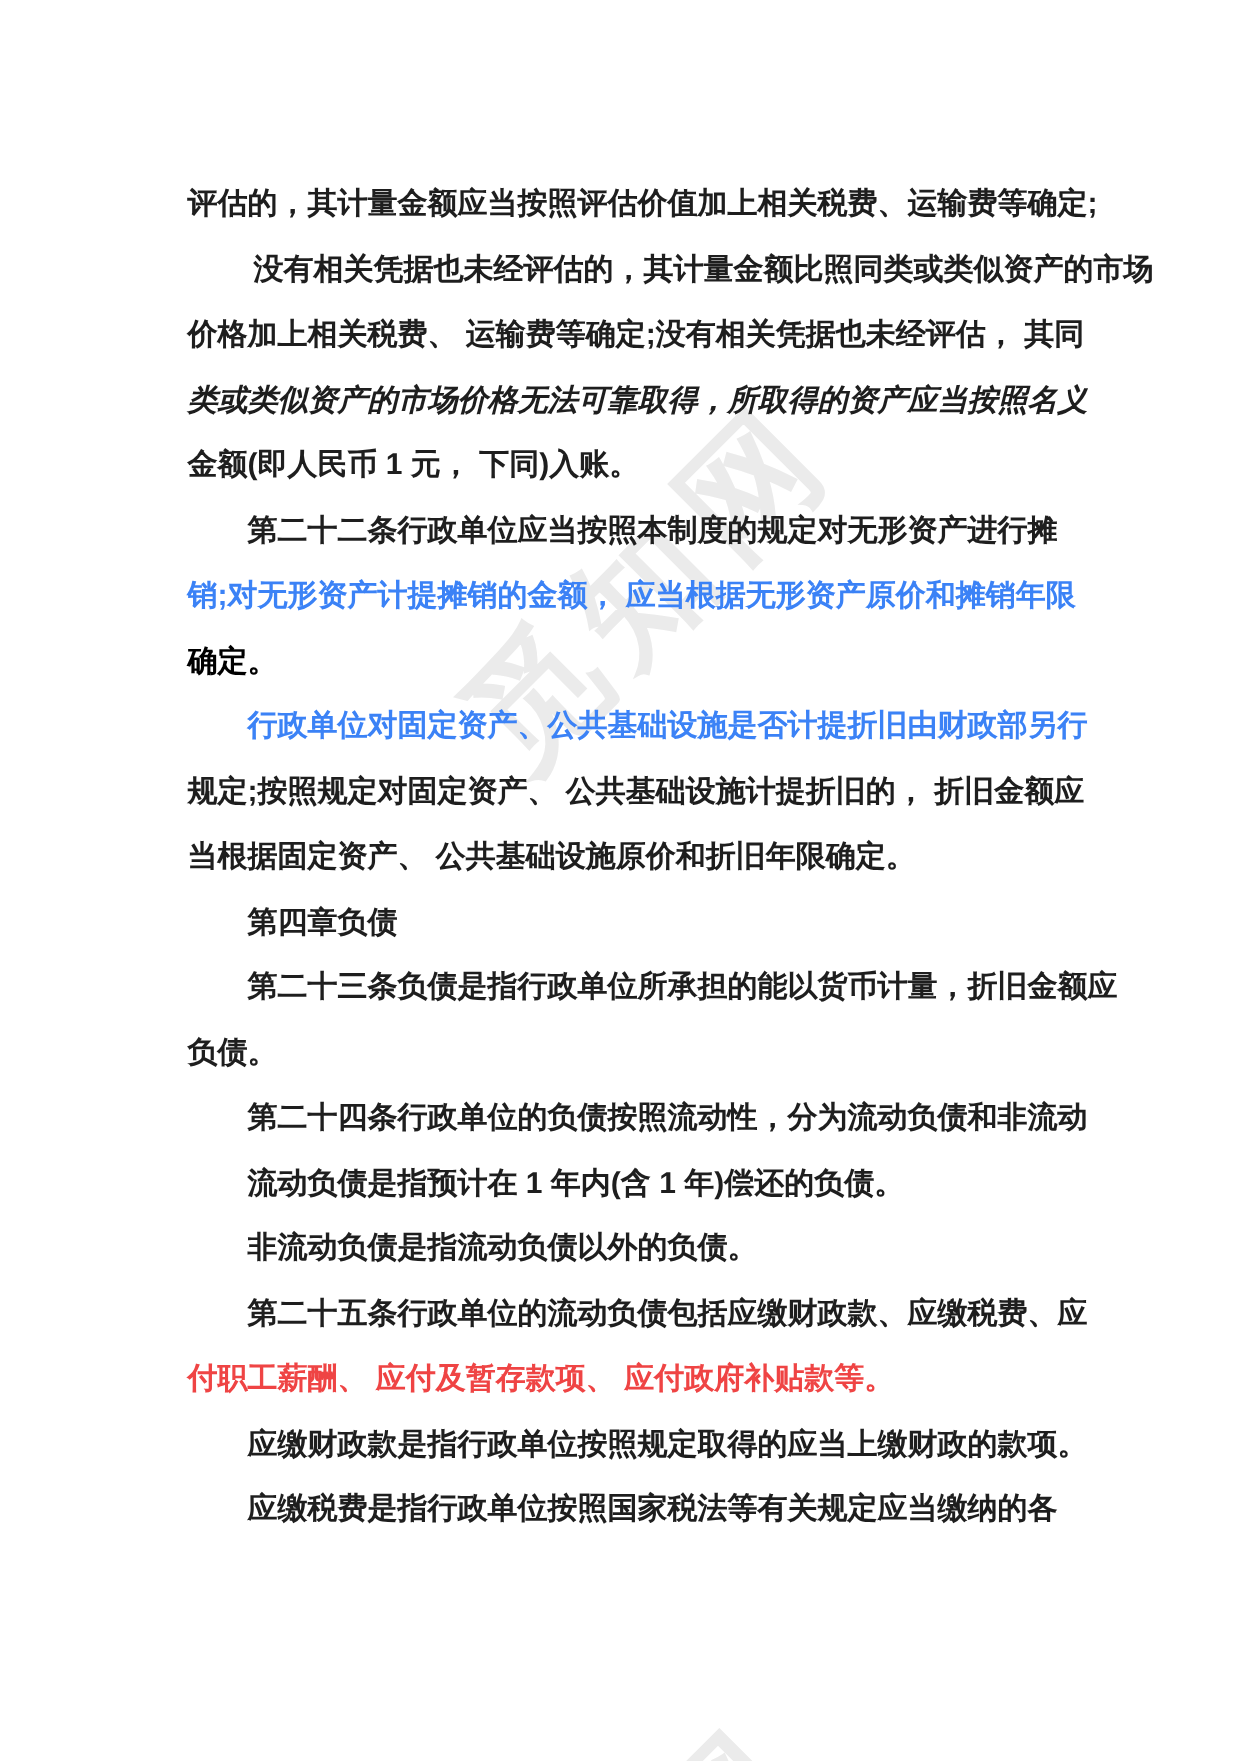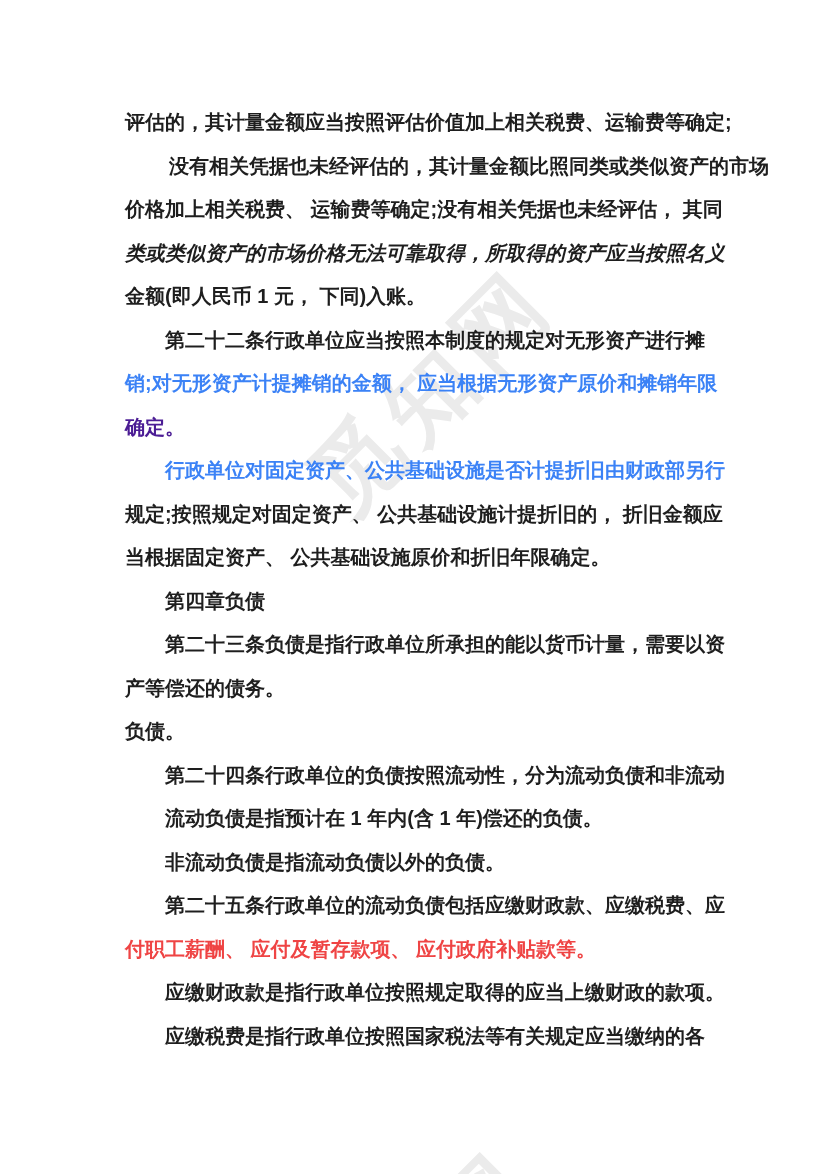--- a/index.html
+++ b/index.html
@@ -24,21 +24,21 @@
     color: #ebebeb;
     white-space: nowrap;
     user-select: none;
     z-index: 0;
   }
   .wm-center { left: 433px; top: 391px; }
   .wm-bottom { left: 416px; top: 1272px; }
   .content {
     position: absolute;
     left: 125px;
-    top: 101px;
+    top: 115px;
     width: 594px;
     z-index: 1;
   }
   .text-line {
     font-size: 20px;
     line-height: 43.5px;
     height: 43.5px;
     font-weight: 600;
     color: #1e1e1e;
     white-space: pre;
@@ -55,27 +55,26 @@
   <div class="watermark wm-center" style="color: rgb(235, 235, 235);">觅知网</div>
   <div class="watermark wm-bottom" style="color: rgb(235, 235, 235);">觅知网</div>
   <div class="content" id="doc-content">
       <div class="text-line" style="color: rgb(30, 30, 30);">评估的，其计量金额应当按照评估价值加上相关税费、运输费等确定;</div>
       <div class="text-line" style="color: rgb(30, 30, 30); margin-left: 44px;">没有相关凭据也未经评估的，其计量金额比照同类或类似资产的市场</div>
       <div class="text-line" style="color: rgb(30, 30, 30);">价格加上相关税费、 运输费等确定;没有相关凭据也未经评估， 其同</div>
       <div class="text-line" style="color: rgb(30, 30, 30); font-style: italic;">类或类似资产的市场价格无法可靠取得，所取得的资产应当按照名义</div>
       <div class="text-line" style="color: rgb(30, 30, 30);">金额(即人民币 1 元， 下同)入账。</div>
       <div class="text-line indent" style="color: rgb(30, 30, 30);">第二十二条行政单位应当按照本制度的规定对无形资产进行摊</div>
       <div class="text-line" style="color: #3b82f6;">销;对无形资产计提摊销的金额， 应当根据无形资产原价和摊销年限</div>
-      <div class="text-line" style="color: #4c1d95;">确定。</div>
+      <div class="text-line" style="color: #000000;">确定。</div>
       <div class="text-line indent" style="color: #3b82f6;">行政单位对固定资产、公共基础设施是否计提折旧由财政部另行</div>
       <div class="text-line" style="color: rgb(30, 30, 30);">规定;按照规定对固定资产、 公共基础设施计提折旧的， 折旧金额应</div>
       <div class="text-line" style="color: rgb(30, 30, 30);">当根据固定资产、 公共基础设施原价和折旧年限确定。</div>
       <div class="text-line indent" style="color: rgb(30, 30, 30);">第四章负债</div>
-      <div class="text-line indent" style="color: rgb(30, 30, 30);">第二十三条负债是指行政单位所承担的能以货币计量，需要以资</div>
-      <div class="text-line" style="color: rgb(30, 30, 30);">产等偿还的债务。</div>
+      <div class="text-line indent" style="color: rgb(30, 30, 30);">第二十三条负债是指行政单位所承担的能以货币计量，折旧金额应</div>
       <div class="text-line" style="color: rgb(30, 30, 30);">负债。</div>
       <div class="text-line indent" style="color: rgb(30, 30, 30);">第二十四条行政单位的负债按照流动性，分为流动负债和非流动</div>
       <div class="text-line indent" style="color: rgb(30, 30, 30);">流动负债是指预计在 1 年内(含 1 年)偿还的负债。</div>
       <div class="text-line indent" style="color: rgb(30, 30, 30);">非流动负债是指流动负债以外的负债。</div>
       <div class="text-line indent" style="color: rgb(30, 30, 30);">第二十五条行政单位的流动负债包括应缴财政款、应缴税费、应</div>
       <div class="text-line" style="color: #ef4444;">付职工薪酬、 应付及暂存款项、 应付政府补贴款等。</div>
       <div class="text-line indent" style="color: rgb(30, 30, 30);">应缴财政款是指行政单位按照规定取得的应当上缴财政的款项。</div>
       <div class="text-line indent" style="color: rgb(30, 30, 30);">应缴税费是指行政单位按照国家税法等有关规定应当缴纳的各</div>
     </div>
 </div>

